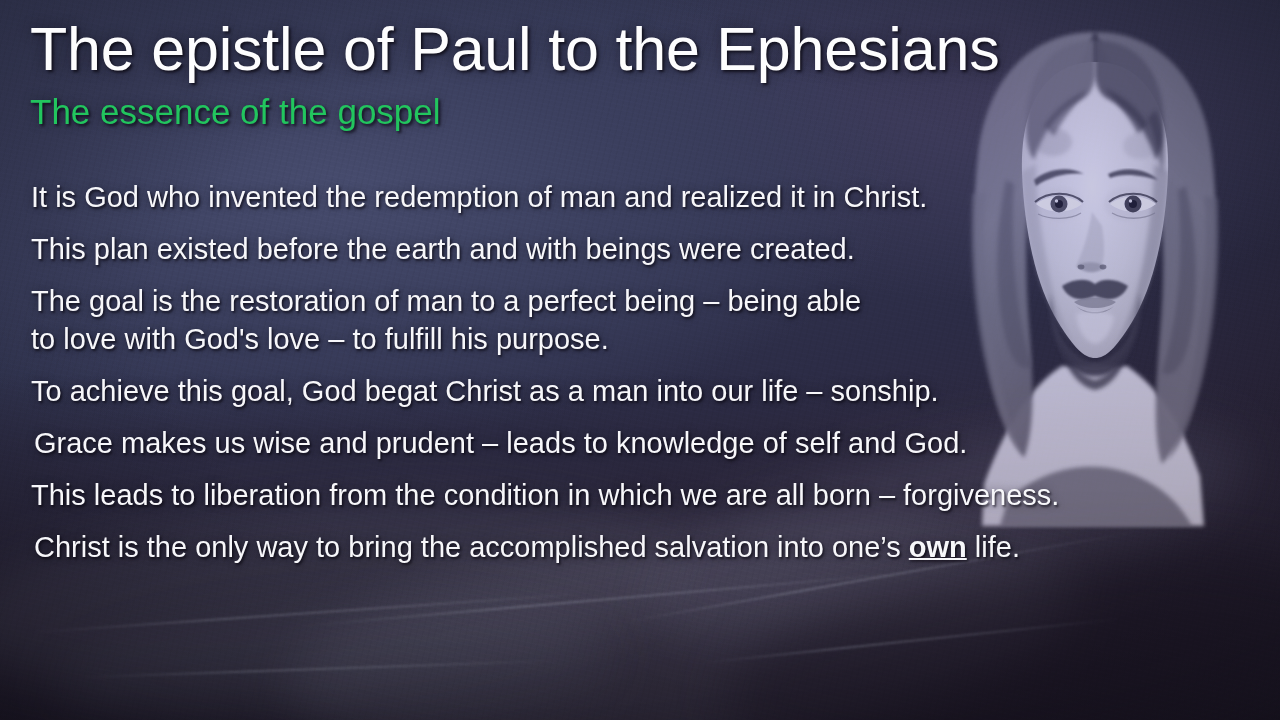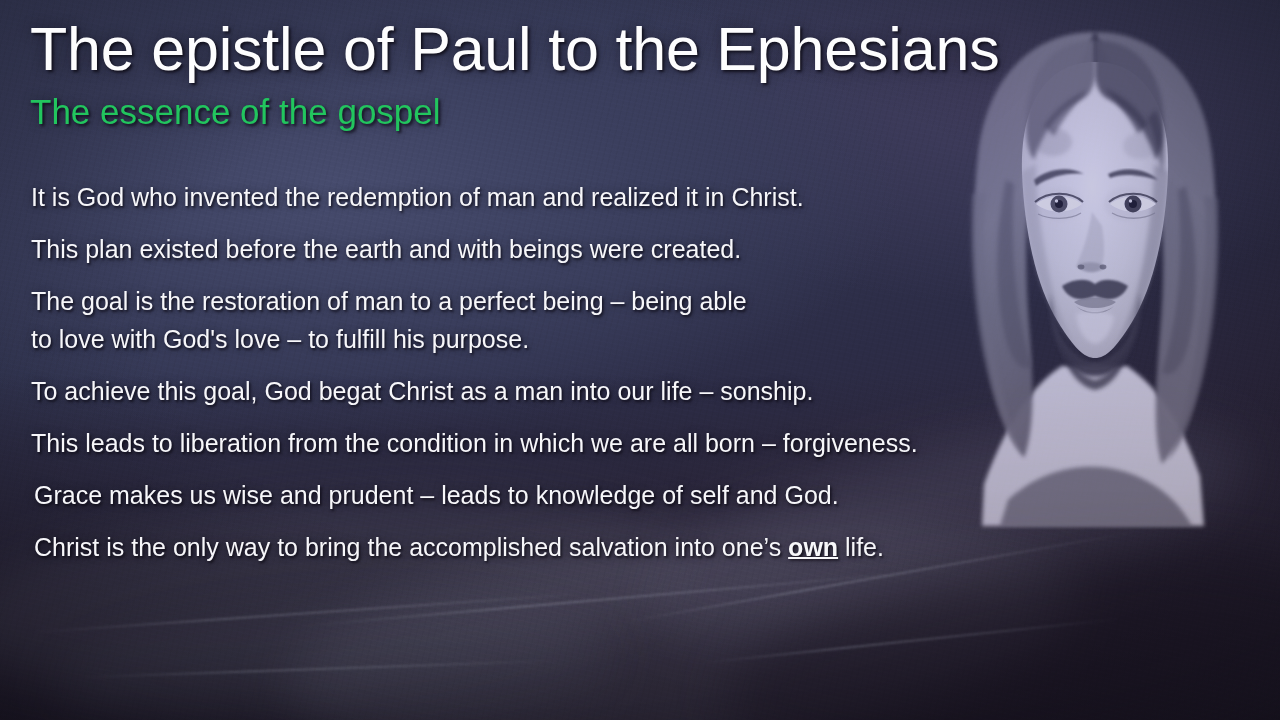--- a/index.html
+++ b/index.html
@@ -128,21 +128,21 @@
     white-space: nowrap;
     text-shadow: 2px 2px 3px rgba(8,6,14,0.75), 0 0 12px rgba(10,8,18,0.4);
   }
   .body-block {
     position: absolute;
     left: 31px;
     top: 178px;
     width: 1010px;
   }
   .para {
-    font-size: 25px;
+    font-size: 29px;
     font-weight: 400;
     font-stretch: condensed;
     line-height: 38px;
     color: #f7f7fa;
     margin: 0 0 14px 0;
     white-space: nowrap;
     text-shadow: 1.5px 1.5px 2.5px rgba(8,6,14,0.72), 0 0 10px rgba(10,8,18,0.38);
   }
   .para.indent { padding-left: 3px; }
   .para.two-line { white-space: normal; margin-bottom: 14px; }
@@ -288,18 +288,18 @@
   <div class="subtitle">The essence of the gospel</div>
 
   <div class="body-block">
     <p class="para">It is God who invented the redemption of man and realized it in Christ.</p>
     <p class="para">This plan existed before the earth and with beings were created.</p>
     <p class="para two-line">
       <span class="ln">The goal is the restoration of man to a perfect being – being able</span>
       <span class="ln">to love with God's love – to fulfill his purpose.</span>
     </p>
     <p class="para">To achieve this goal, God begat Christ as a man into our life – sonship.</p>
+    <p class="para indent">Grace makes us wise and prudent – leads to knowledge of self and God.</p>
     <p class="para">This leads to liberation from the condition in which we are all born – forgiveness.</p>
-    <p class="para indent">Grace makes us wise and prudent – leads to knowledge of self and God.</p>
     <p class="para indent"><span>Christ is the only way to bring the accomplished salvation into one’s </span><span class="emph">own</span><span> life.</span></p>
   </div>
 
 </div>
 
 </body></html>

